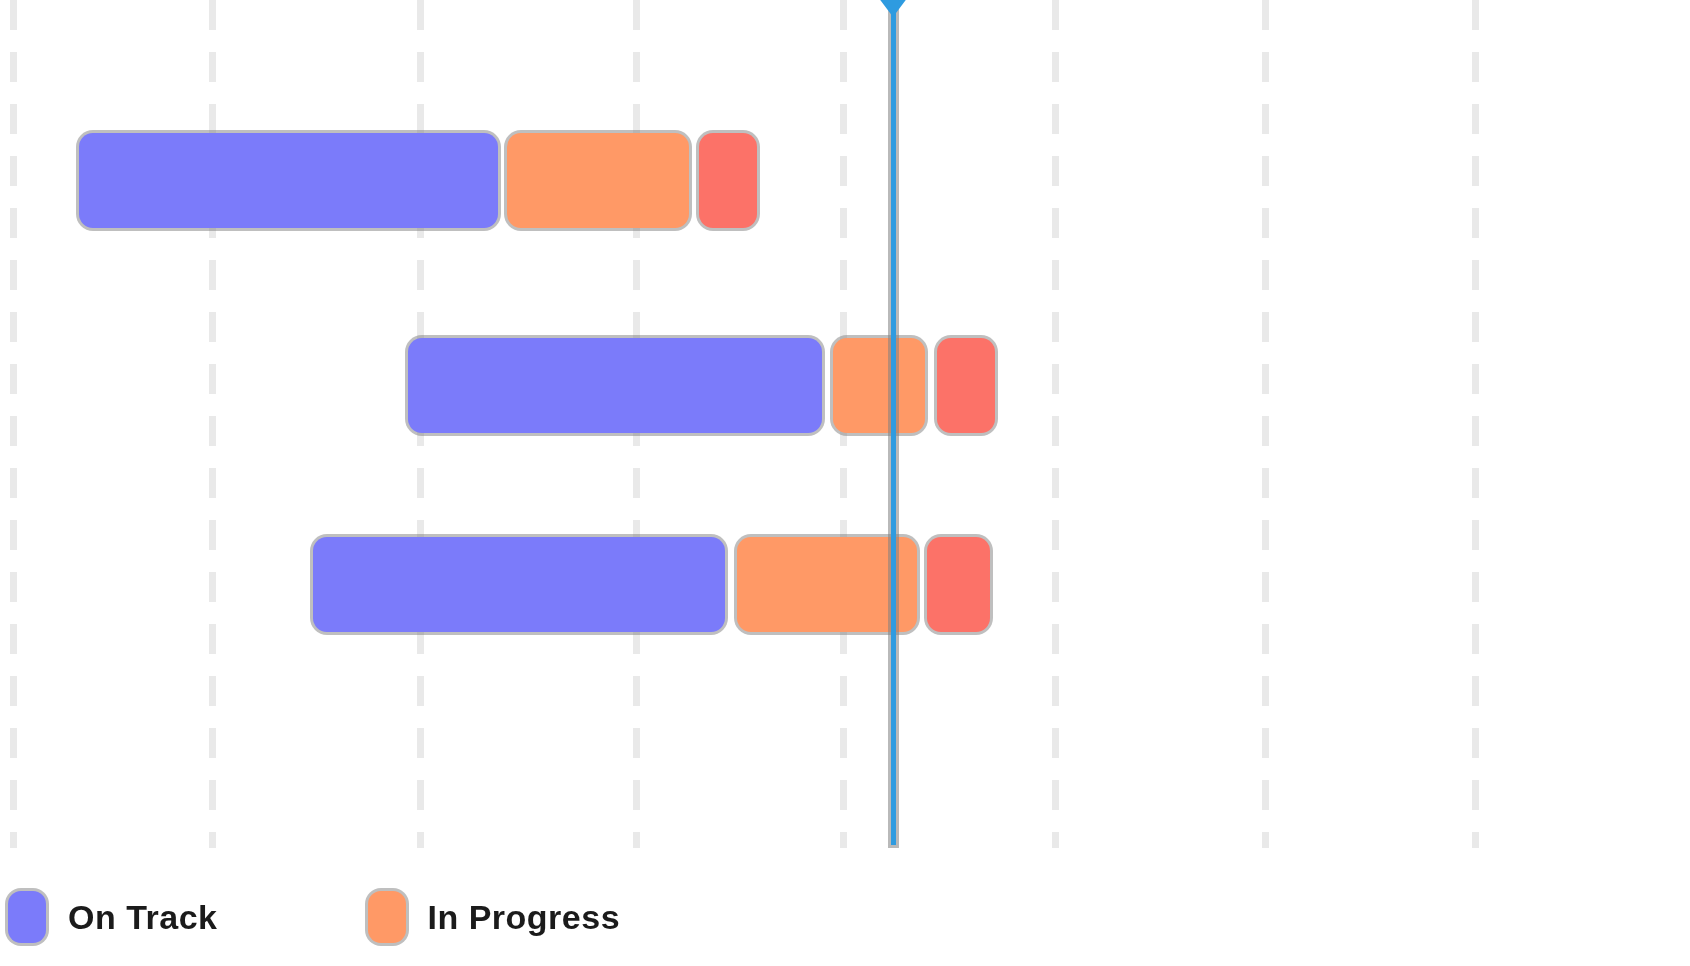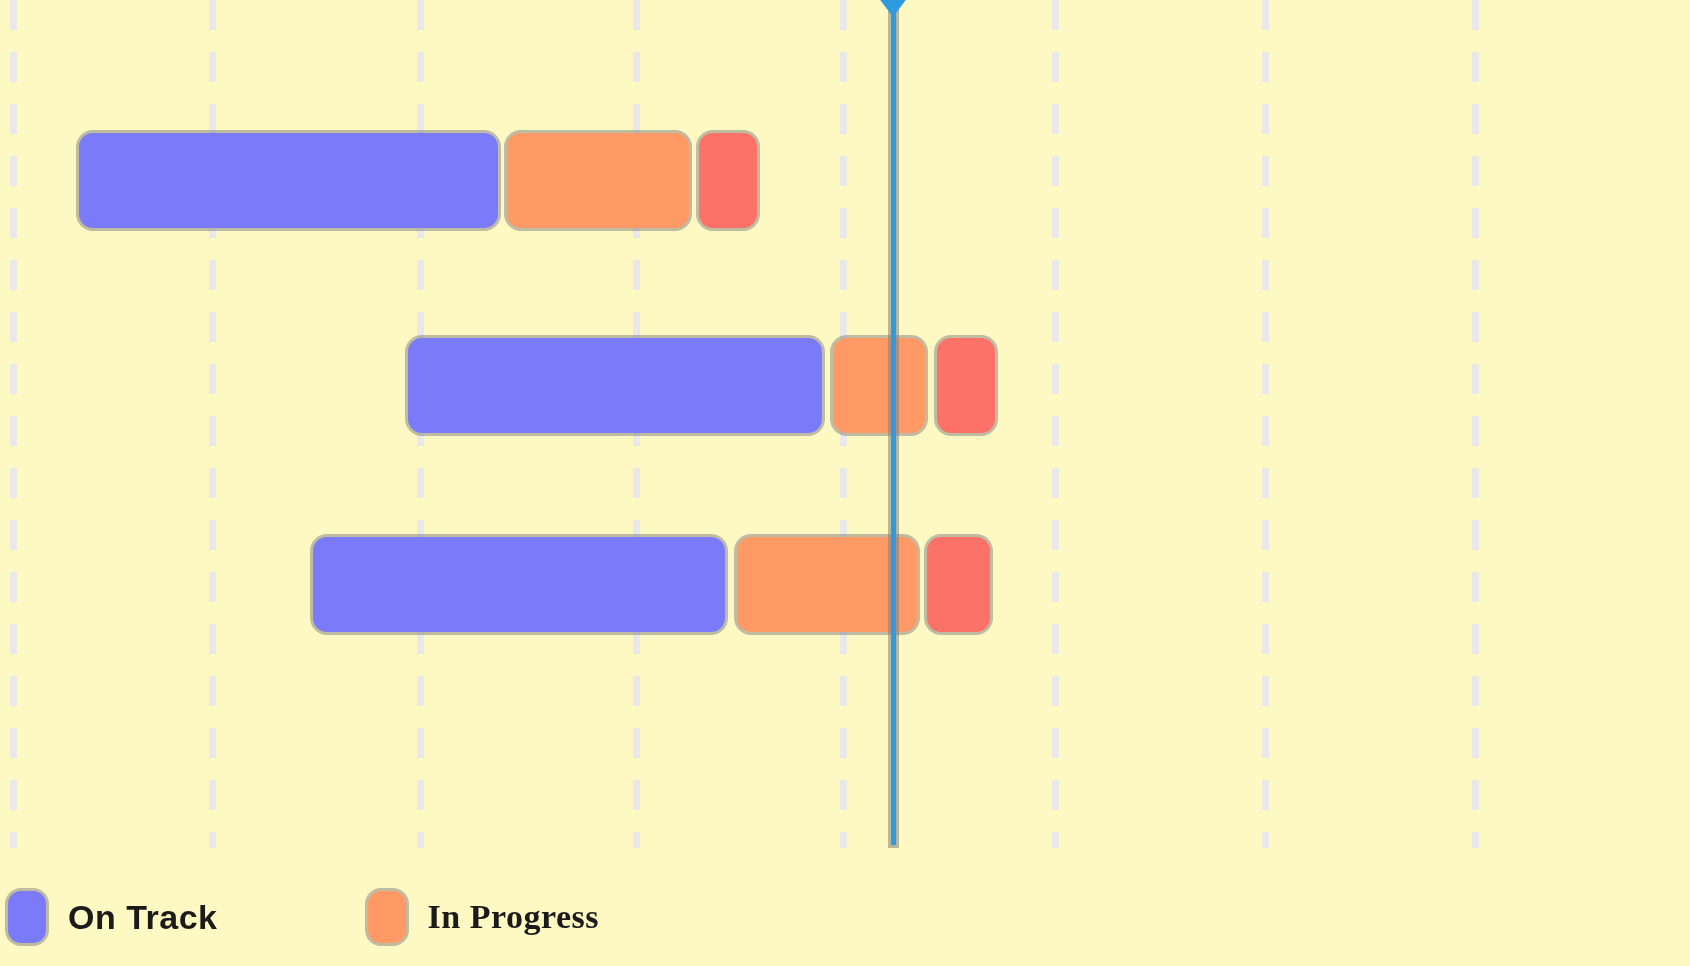--- a/index.html
+++ b/index.html
@@ -8,21 +8,21 @@
     padding: 0;
     background: #000000;
   }
   body {
     font-family: "Liberation Sans", sans-serif;
   }
   #stage {
     position: relative;
     width: 1690px;
     height: 966px;
-    background: #fef9c3;
+    background: #ffffff;
     overflow: hidden;
   }
 
   
   #plot {
     position: absolute;
     left: 0;
     top: 0;
     width: 1690px;
     height: 848px;
@@ -133,19 +133,19 @@
 
     <div id="today-line" style="left: 891px; background: rgb(46, 155, 224);"></div>
     <div id="today-marker" style="left: 878px; border-top-color: rgb(46, 155, 224);"></div>
   </div>
 
   <div id="legend">
       <div class="legend-item" style="margin-right: 150px;">
         <span class="legend-swatch" style="background: rgb(123, 123, 250);"></span>
         <span class="legend-label">On Track</span>
       </div>
-      <div class="legend-item" style="margin-right: 118px; font-family: Liberation Serif, serif;">
+      <div class="legend-item" style="margin-right: 118px;">
         <span class="legend-swatch" style="background: rgb(255, 153, 102);"></span>
         <span class="legend-label">In Progress</span>
       </div>
     </div>
 
 </div>
 
 </body></html>

